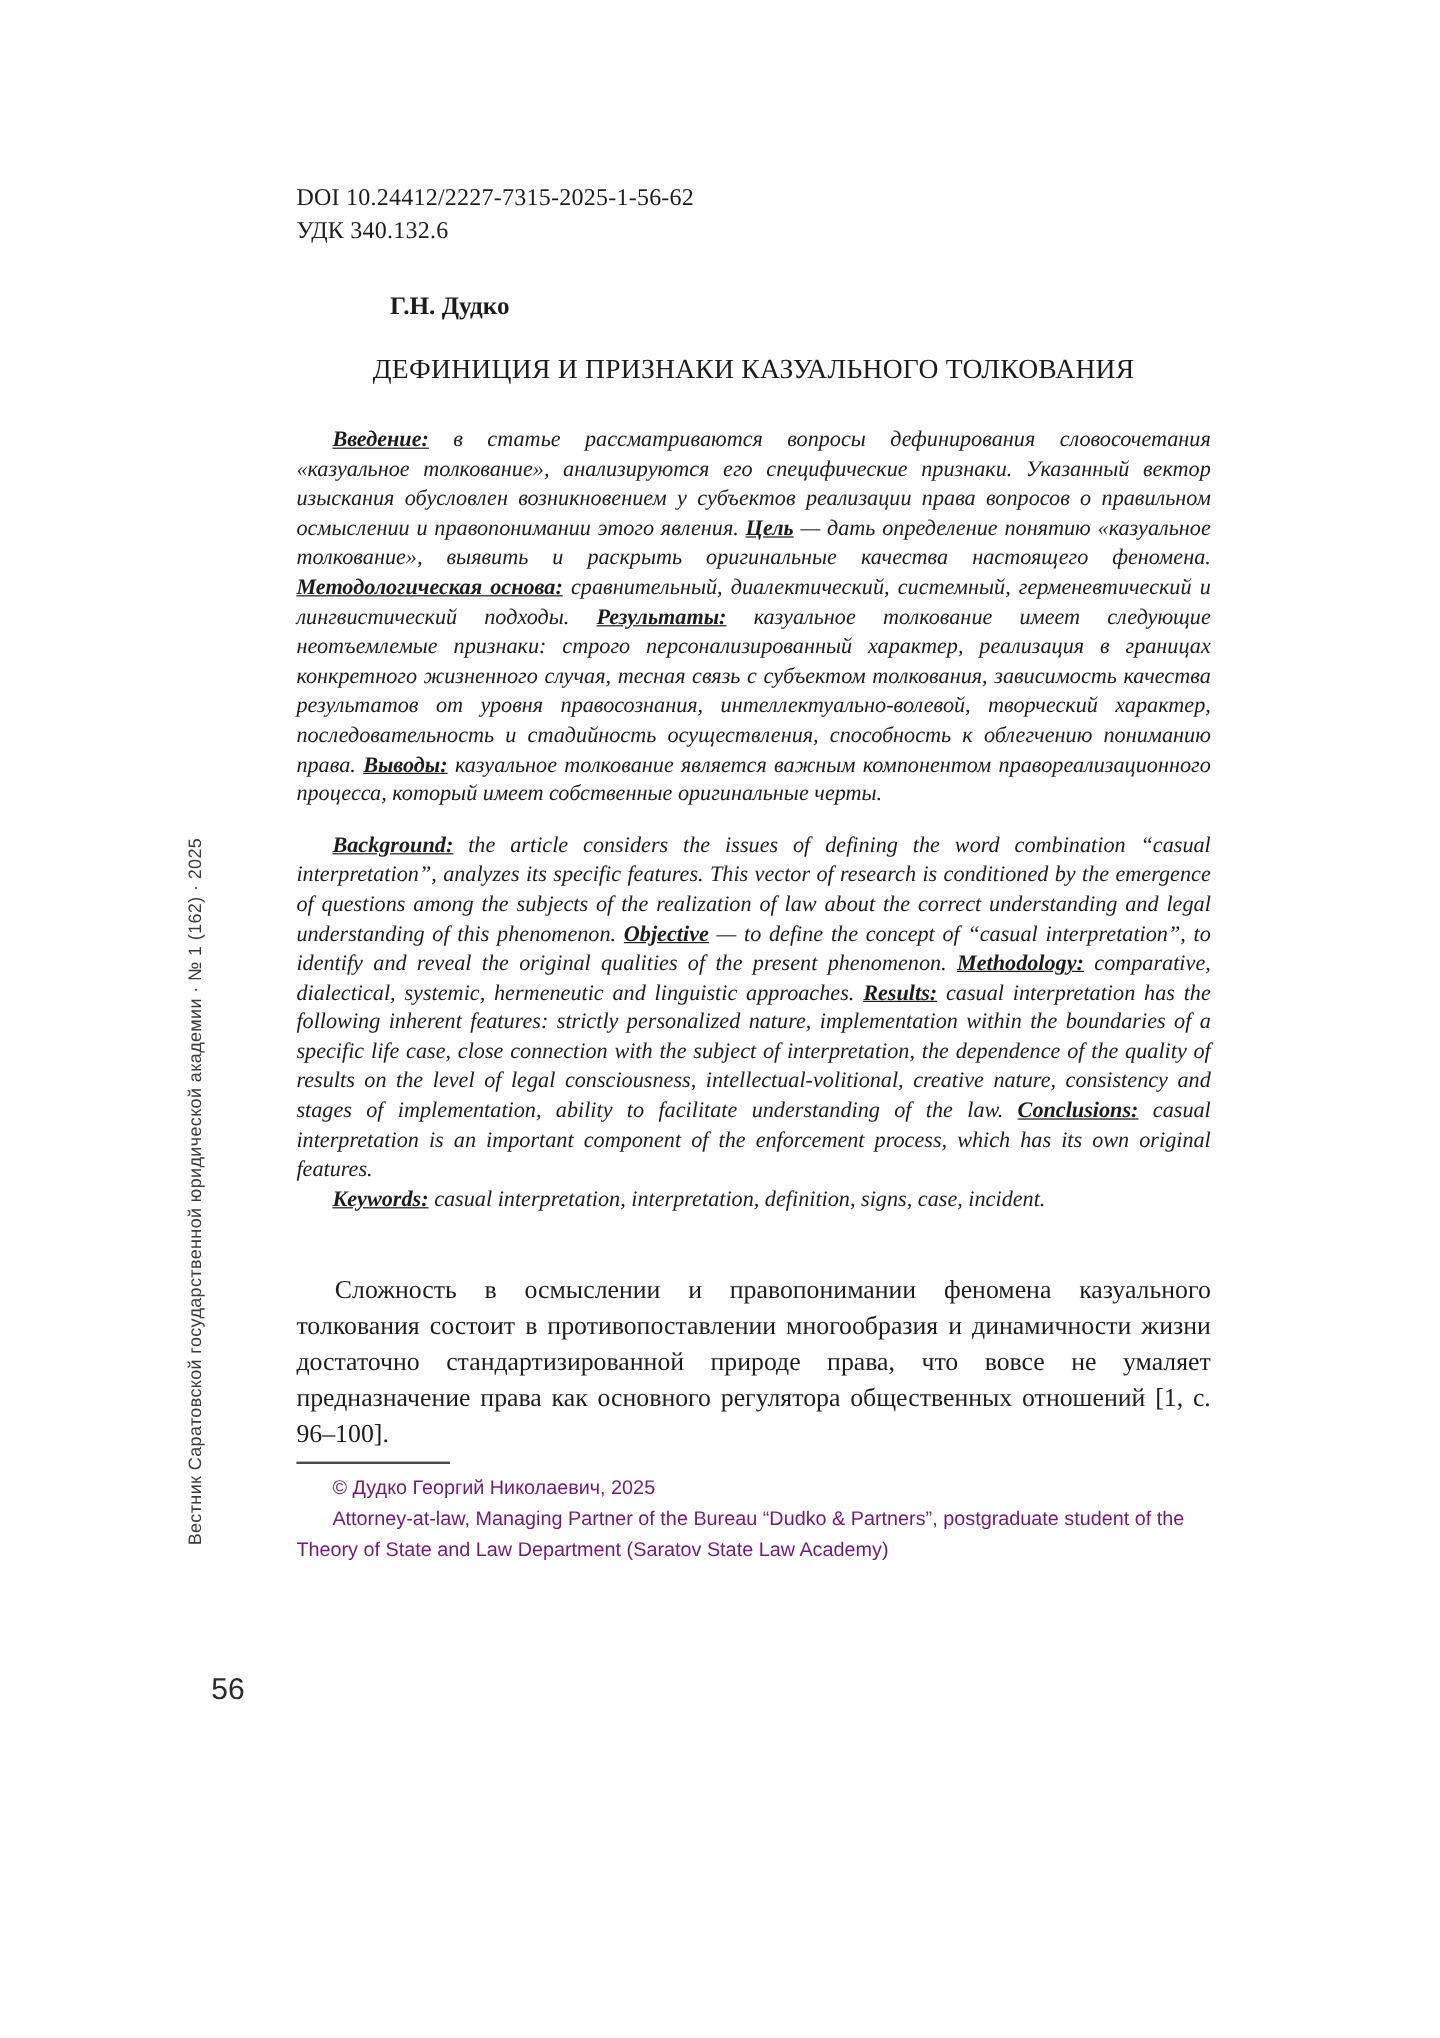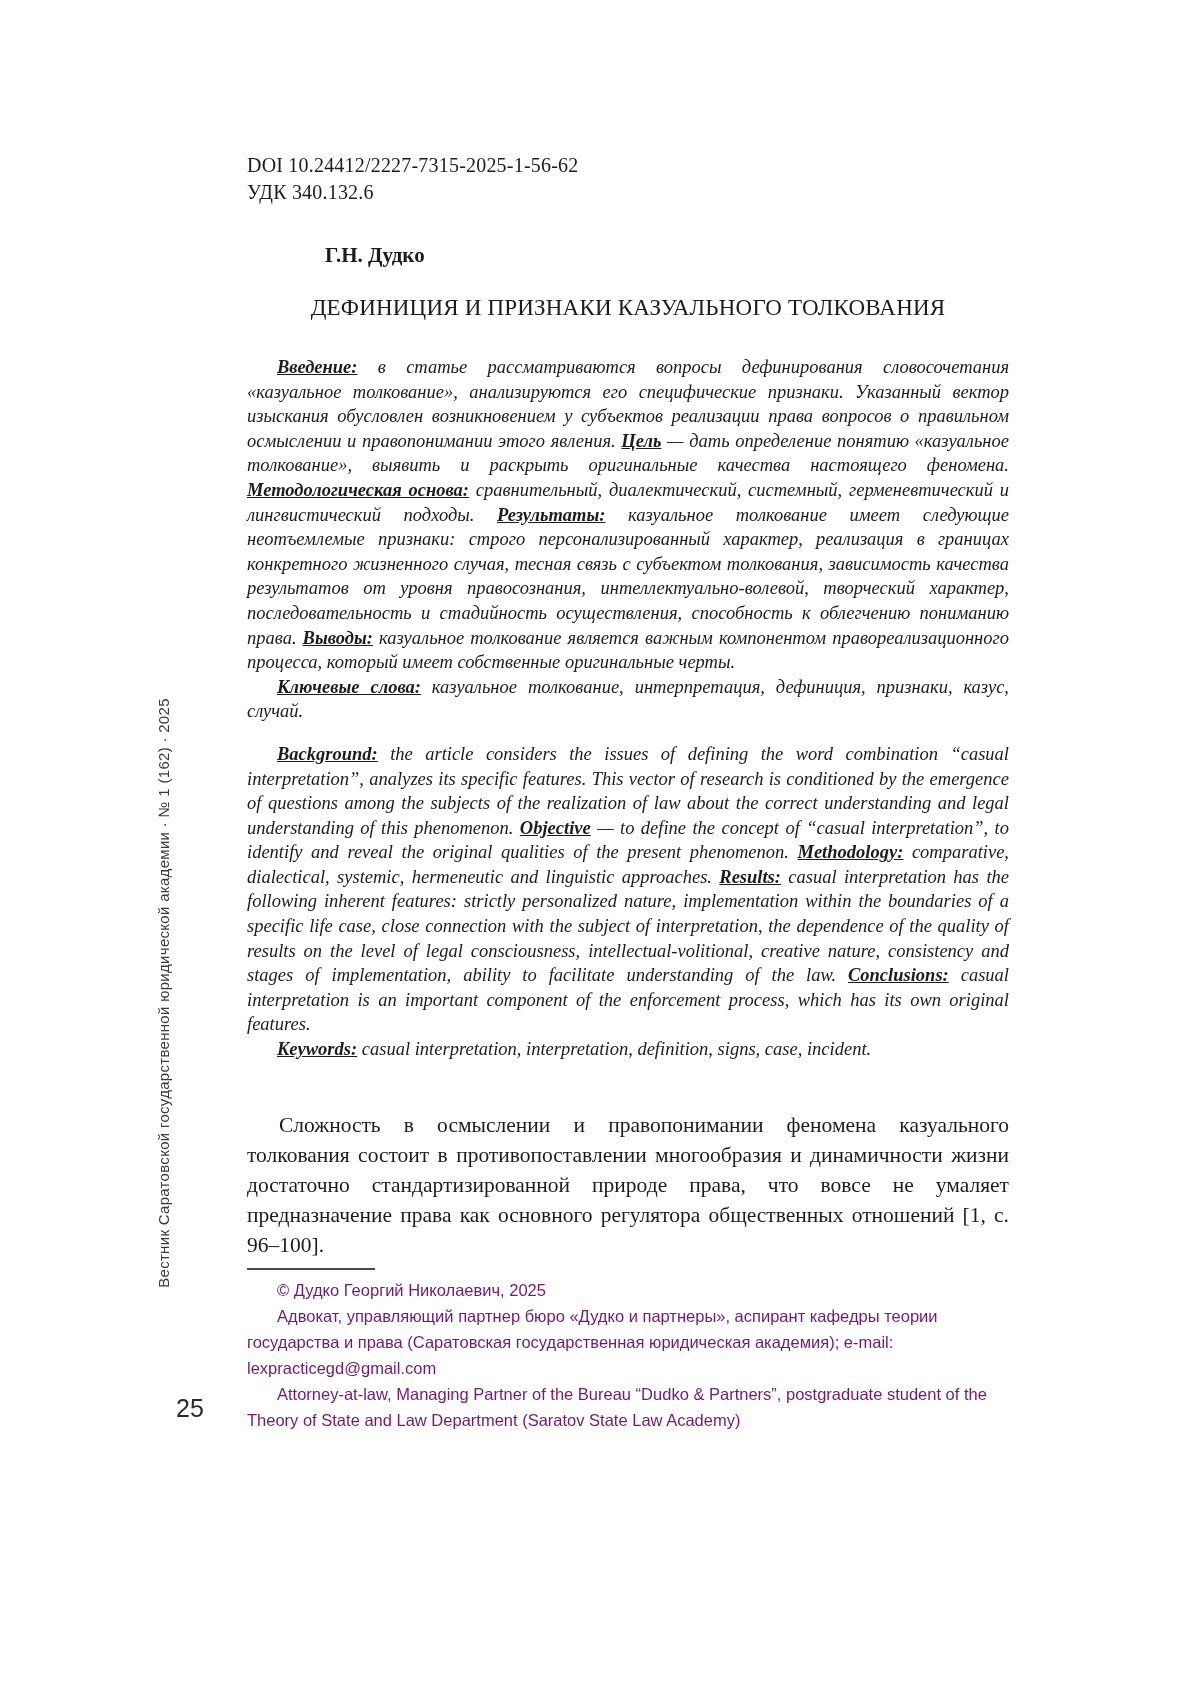--- a/index.html
+++ b/index.html
@@ -95,44 +95,42 @@
     font-size: 25px;
     color: #2b2b2b;
   }
 </style>
 </head>
 <body>
 
 <div class="page">
 
   <div class="journal-vertical">Вестник Саратовской государственной юридической академии · № 1 (162) · 2025</div>
-  <div class="page-number">25</div>
+  <div class="page-number">56</div>
 
   <div class="content">
 
     <div class="doi-line">DOI 10.24412/2227-7315-2025-1-56-62</div>
     <div class="udk-line">УДК 340.132.6</div>
 
     <p class="author ru">Г.Н. Дудко</p>
 
     <h1 class="article-title ru">ДЕФИНИЦИЯ И ПРИЗНАКИ КАЗУАЛЬНОГО ТОЛКОВАНИЯ</h1>
 
     <p class="abs"><b>Введение:</b><span> в статье рассматриваются вопросы дефинирования словосочетания «казуальное толкование», анализируются его специфические признаки. Указанный вектор изыскания обусловлен возникновением у субъектов реализации права вопросов о правильном осмыслении и правопонимании этого явления. </span><b>Цель</b><span> — дать определение понятию «казуальное толкование», выявить и раскрыть оригинальные качества настоящего феномена. </span><b>Методологическая основа:</b><span> сравнительный, диалектический, системный, герменевтический и лингвистический подходы. </span><b>Результаты:</b><span> казуальное толкование имеет следующие неотъемлемые признаки: строго персонализированный характер, реализация в границах конкретного жизненного случая, тесная связь с субъектом толкования, зависимость качества результатов от уровня правосознания, интеллектуально-волевой, творческий характер, последовательность и стадийность осуществления, способность к облегчению пониманию права. </span><b>Выводы:</b><span> казуальное толкование является важным компонентом правореализационного процесса, который имеет собственные оригинальные черты.</span></p>
 
-    <p class="abs kw"><b>Ключевые слова:</b><span> казуальное толкование, интерпретация, дефиниция, признаки, казус, случай.</span></p>
 
 
 
     <p class="abs en"><b>Background:</b><span> the article considers the issues of defining the word combination “casual interpretation”, analyzes its specific features. This vector of research is conditioned by the emergence of questions among the subjects of the realization of law about the correct understanding and legal understanding of this phenomenon. </span><b>Objective</b><span> — to define the concept of “casual interpretation”, to identify and reveal the original qualities of the present phenomenon. </span><b>Methodology:</b><span> comparative, dialectical, systemic, hermeneutic and linguistic approaches. </span><b>Results:</b><span> casual interpretation has the following inherent features: strictly personalized nature, implementation within the boundaries of a specific life case, close connection with the subject of interpretation, the dependence of the quality of results on the level of legal consciousness, intellectual-volitional, creative nature, consistency and stages of implementation, ability to facilitate understanding of the law. </span><b>Conclusions:</b><span> casual interpretation is an important component of the enforcement process, which has its own original features.</span></p>
 
     <p class="abs kw"><b>Keywords:</b><span> casual interpretation, interpretation, definition, signs, case, incident.</span></p>
 
     <p class="body-par">Сложность в осмыслении и правопонимании феномена казуального толкования состоит в противопоставлении многообразия и динамичности жизни достаточно стандартизированной природе права, что вовсе не умаляет предназначение права как основного регулятора общественных отношений [1, с. 96–100].</p>
 
     <div class="footnote">
       <hr class="footnote-rule">
       <p>©  Дудко Георгий Николаевич, 2025</p>
-      <p>Адвокат, управляющий партнер бюро «Дудко и партнеры», аспирант кафедры теории государства и права (Саратовская государственная юридическая академия); e-mail: lexpracticegd@gmail.com</p>
       <p>Attorney-at-law, Managing Partner of the Bureau “Dudko &amp; Partners”, postgraduate student of the Theory of State and Law Department (Saratov State Law Academy)</p>
     </div>
 
   </div>
 </div>
 
 </body></html>

